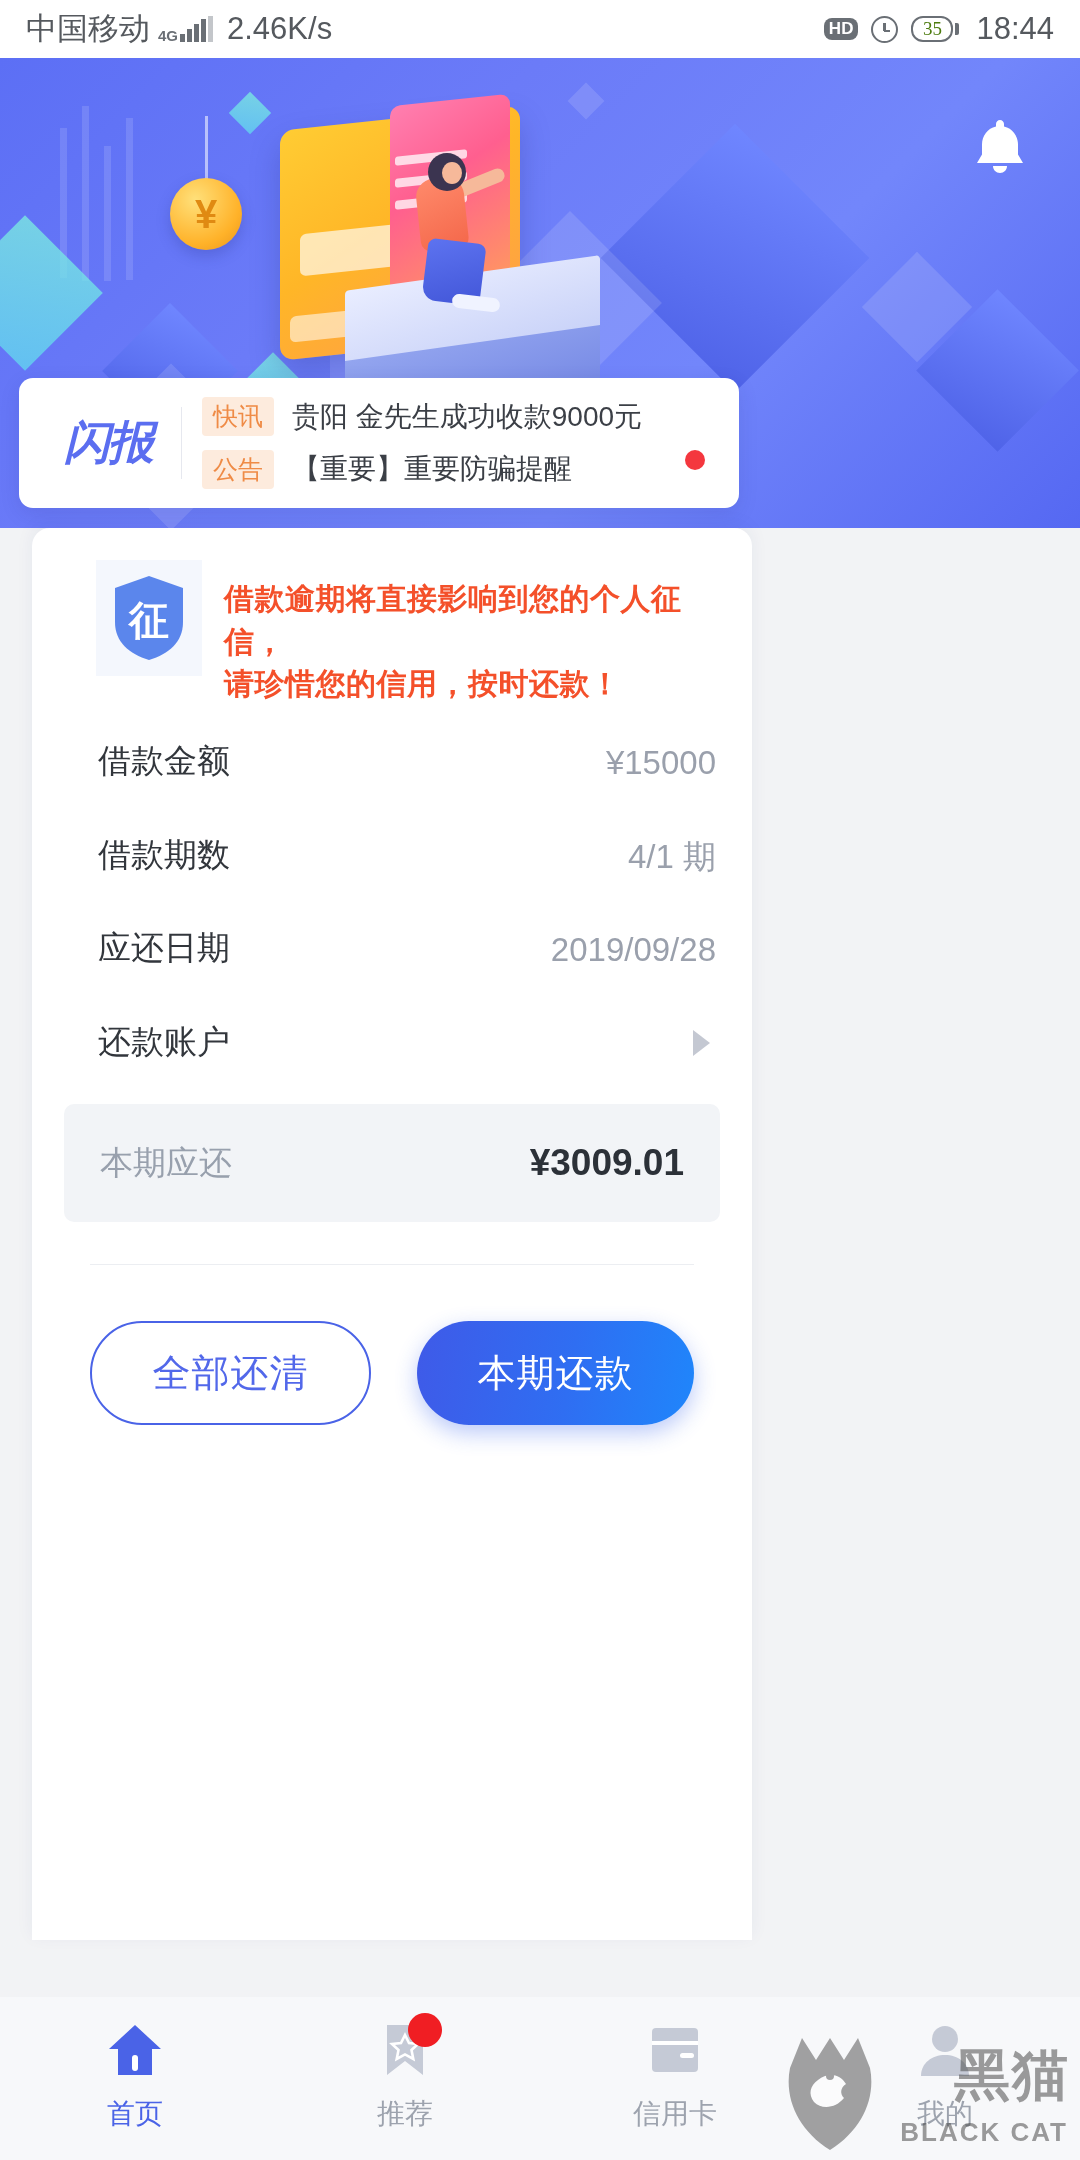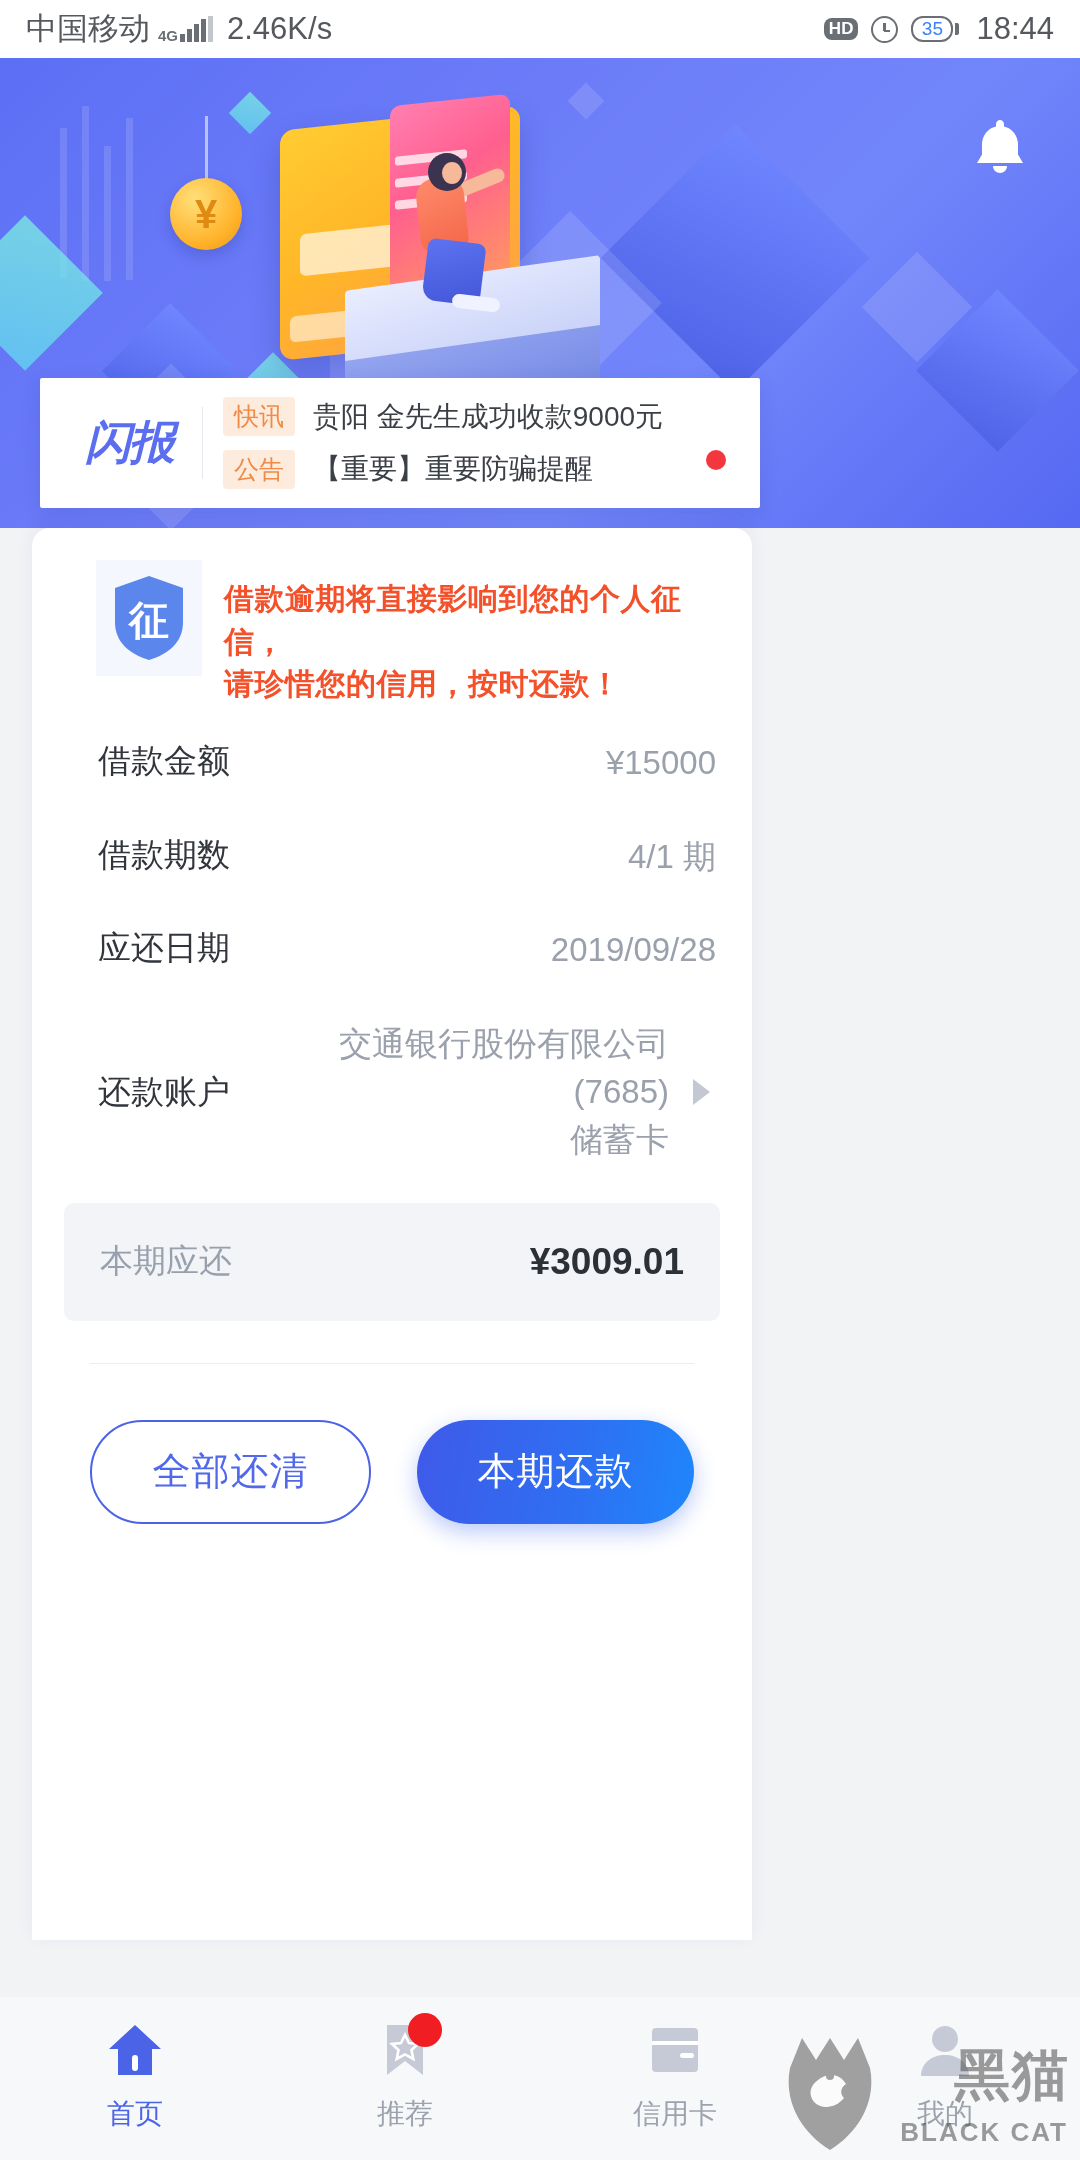--- a/index.html
+++ b/index.html
@@ -43,21 +43,21 @@
   }
   .sb-alarm::after {
     content:""; position:absolute; left:11px; top:12px; width:6px; height:2.5px;
     background:#6a6f75;
   }
   .sb-batt {
     display:flex; align-items:center;
   }
   .sb-batt-body {
     border:2.5px solid #6a6f75; border-radius:12px; padding:1px 4px;
-    font-size:19px; color:#3b82f6; line-height:1.1; min-width:42px; text-align:center;
+    font-size:19px; color:#4d7c0f; line-height:1.1; min-width:42px; text-align:center;font-family:Liberation Serif, serif;
   }
   .sb-batt-cap { width:4px; height:12px; background:#6a6f75; margin-left:2px; border-radius:0 2px 2px 0; }
   .sb-time { font-size:31px; color:#55595e; margin-left:4px; }
 
   
   .hero {
     position:absolute; top:58px; left:0; width:1080px; height:470px;
     background:linear-gradient(135deg,#5c6ff5 0%,#6b7bf8 35%,#7286fb 65%,#5568f2 100%);
     overflow:hidden;
   }
@@ -137,22 +137,22 @@
   .hero-person-shoe {
     position:absolute; left:452px; top:238px; width:48px; height:14px;
     background:#f0f3ff; border-radius:7px; transform:rotate(7deg);
   }
   .bell {
     position:absolute; right:52px; top:58px; width:56px; height:62px;
   }
 
   
   .news-card {
-    position:absolute; left:40px; top:378px; width:720px; height:130px;
-    background:#ffffff; border-radius:2px;
+    position:absolute; left:19px; top:378px; width:720px; height:130px;
+    background:#ffffff; border-radius:14px;
     box-shadow:0 6px 20px rgba(35,45,120,.12);
     display:flex; align-items:center; padding:0 22px;
   }
   .news-logo {
     width:134px; text-align:center; flex:0 0 auto;
     font-size:46px; font-weight:bold; color:#5b6ef0;
     font-style:italic; letter-spacing:-2px;
   }
   .news-sep { width:1px; height:72px; background:#e6e8ef; margin:0 20px 0 6px; flex:0 0 auto; }
   .news-list { flex:1 1 auto; display:flex; flex-direction:column; justify-content:center; gap:14px; }
@@ -381,24 +381,20 @@
       <div class="row">
         <span class="row-label">借款期数</span>
         <span class="row-value">4/1 期</span>
       </div>
       <div class="row">
         <span class="row-label">应还日期</span>
         <span class="row-value">2019/09/28</span>
       </div>
       <div class="row account">
         <span class="row-label">还款账户</span>
-        <span class="row-value">
-          <span>交通银行股份有限公司(7685)</span><br>
-          <span>储蓄卡</span>
-        </span>
         <span class="caret"></span>
       </div>
     </div>
 
     <div class="due-box">
       <span class="due-label">本期应还</span>
       <span class="due-value">¥3009.01</span>
     </div>
 
     <div class="divider"></div>

